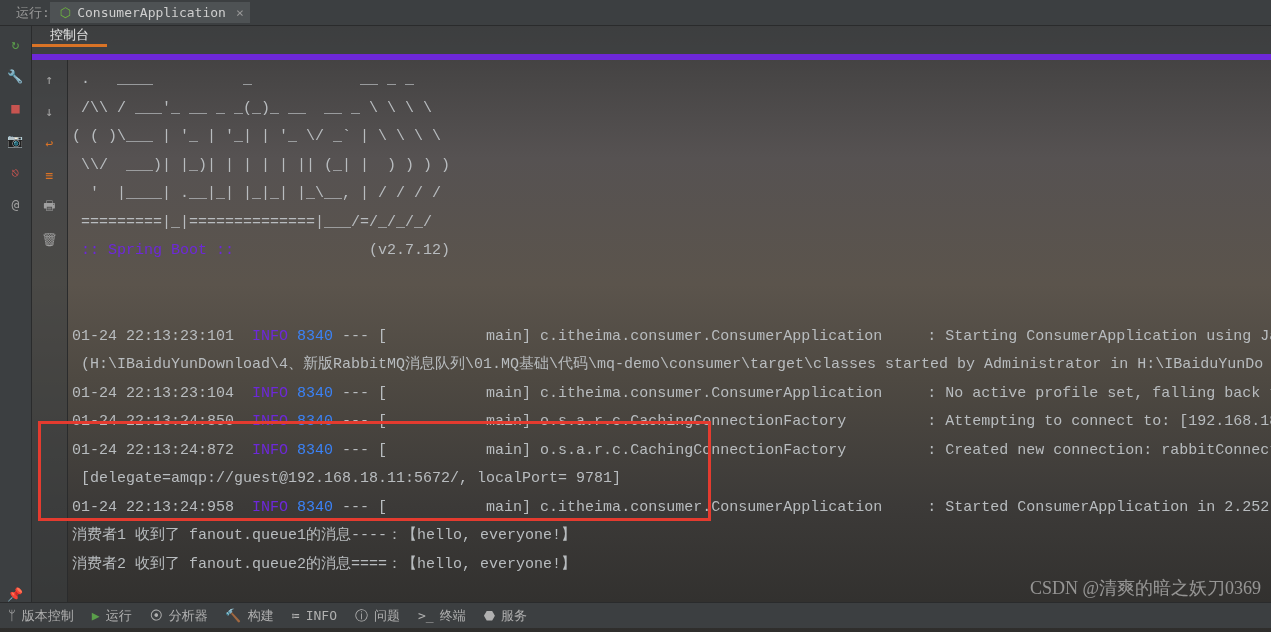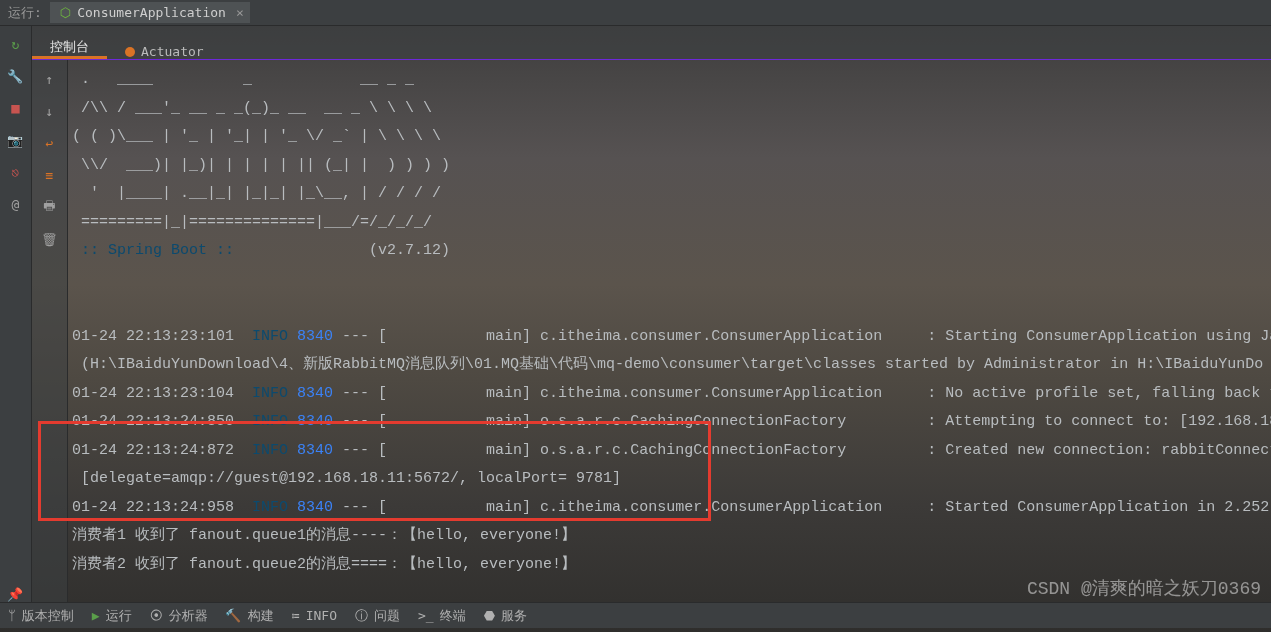--- a/index.html
+++ b/index.html
@@ -9,22 +9,22 @@
     font-size: 13px;
     background: linear-gradient(to bottom, #3a3a3a 0%, #565252 25%, #5b544c 45%, #4e4942 60%, #3c3a38 80%, #2f2e2c 100%);
     color: #bbbbbb;
     position: relative;
   }
   .titlebar {
     height: 26px;
     background: #3c3f41;
     display: flex;
     align-items: center;
-    padding: 0 8px;
-    gap: 8px;
+    padding: 0 16px;
+    gap: 0;
     border-bottom: 1px solid #2a2b2c;
   }
   .titlebar .label { color: #999; }
   .titlebar .tab {
     background: #4e5254;
     padding: 3px 24px 3px 10px;
     color: #cfcfcf;
     display: flex;
     align-items: center;
     gap: 6px;
@@ -50,23 +50,23 @@
   .left-toolbar .stop { color:#c75450; font-size:14px; }
   .content-area {
     position: absolute;
     left: 32px; top: 26px; right: 0; bottom: 30px;
     display: flex;
     flex-direction: column;
   }
   .tabs-row {
     height: 34px;
     display: flex;
-    align-items: flex-end;
+    align-items: flex-start;
     background: rgba(60,63,65,.6);
-    border-bottom: 1px solid #6d28d9;
+    border-bottom: 6px solid #6d28d9;
   }
   .tabs-row .tab {
     display: flex;
     align-items: center;
     gap: 6px;
     padding: 0 18px;
     color: #bbbbbb;
     cursor: pointer;
   }
   .tabs-row .tab.active { border-bottom: 3px solid #d97326; color:#e8e8e8; }
@@ -98,41 +98,41 @@
   }
   .hl-box {
     position: absolute;
     left: 38px;
     right: 560px;
     top: 421px;
     height: 100px;
     border: 3px solid #e43b2f;
     pointer-events: none;
   }
-  .green { color: #0c4a6e; }
+  .green { color: #6d28d9; }
   .orange { color: #3b82f6; }
   .footer {
     position: absolute;
     left: 0; right: 0; bottom: 4px;
     height: 26px;
     background: #3c3f41;
     display: flex;
     align-items: center;
     padding: 0 8px;
     gap: 18px;
     border-top: 1px solid #2a2b2c;
   }
   .footer .item { display:flex; align-items:center; gap:6px; color:#b0b0b0; cursor:pointer; font-size:13px; }
   .watermark {
     position: absolute;
     right: 10px;
     bottom: 32px;
     color: rgba(230,230,230,.55);
     font-size: 18px;
-    font-family: Liberation Mono, monospace;
+    font-family: Liberation Serif, serif;
     pointer-events: none;
   }
   .spring-icon { color:#6db33f; }
   .actuator-dot { width:10px; height:10px; border-radius:50%; background:#d97326; display:inline-block; }
 </style>
 </head>
 <body>
 
 <div class="titlebar">
   <span class="label">运行:</span>
@@ -151,24 +151,20 @@
   <span class="ico" style="color:#c75450">⎋</span>
   <span class="ico">@</span>
   <span class="sep"></span>
   <span class="ico">📌</span>
 </div>
 
 <div class="content-area">
   <div class="tabs-row">
     <div class="tab active">
       <span>控制台</span>
-    </div>
-    <div class="tab">
-      <span class="actuator-dot"></span>
-      <span>Actuator</span>
     </div>
   </div>
   <div class="run-panel">
     <div class="run-gutter">
       <span class="g">↑</span>
       <span class="g">↓</span>
       <span class="g" style="color:#d97326">↩</span>
       <span class="g" style="color:#d97326">≡</span>
       <span class="g">🖶</span>
       <span class="g">🗑</span>

